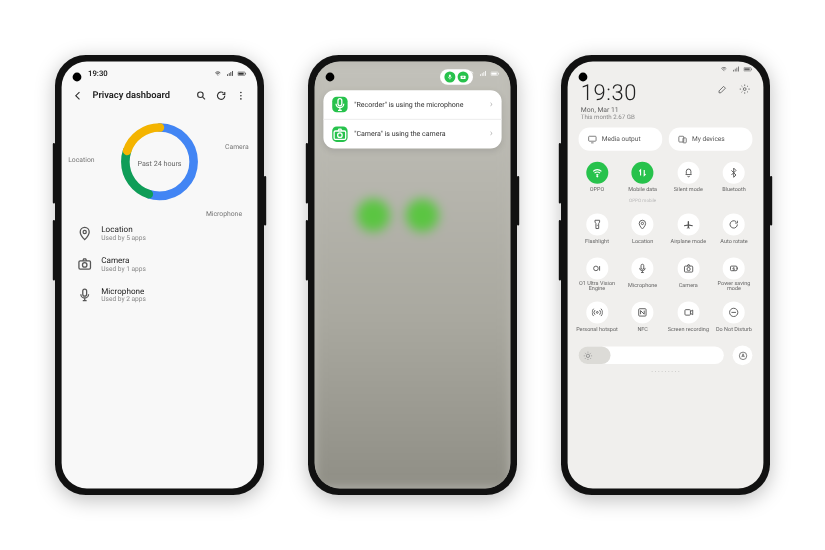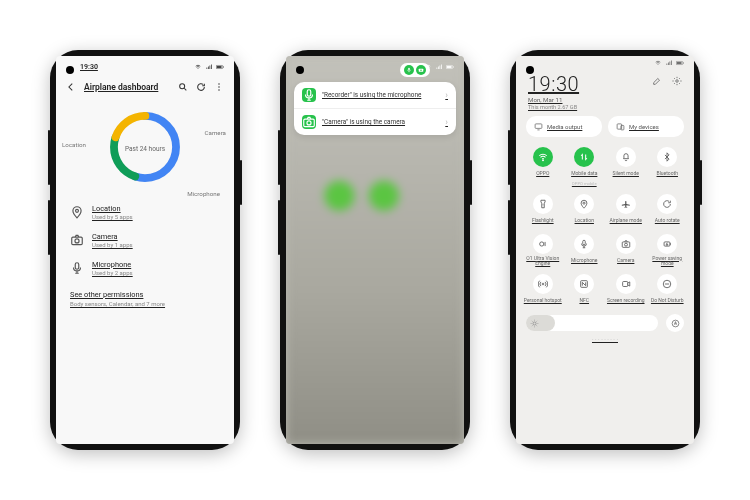--- a/index.html
+++ b/index.html
@@ -14,26 +14,25 @@
   }
   .phone::before, .phone::after {
     content: ""; position: absolute; background: #111;
   }
   
   .phone::before { left: -2px; top: 80px; width: 2px; height: 55px; border-radius: 2px; box-shadow: 0 70px 0 #111; }
   .phone::after  { right: -2px; top: 110px; width: 2px; height: 45px; border-radius: 2px; }
   .screen {
     width: 100%; height: 100%;
     background: #f8f8f8;
-    border-radius: 4px;
+    border-radius: 23px;
     overflow: hidden;
     position: relative;
     font-size: 7.2px;
     color: #222;
-    text-decoration: underline;
   }
   .punchhole { position: absolute; top: 10px; left: 10px; width: 8px; height: 8px; border-radius: 50%; background: #000; z-index: 10; }
   .statusbar { height: 22px; display: flex; align-items: center; justify-content: space-between; padding: 0 10px 0 24px; font-size: 7px; font-weight: 600; }
   .statusicons { display: flex; gap: 3px; align-items: center; }
   .sb-icon { width: 8px; height: 6px; }
 
   
   .p1-header { display: flex; align-items: center; gap: 8px; padding: 4px 10px 8px; }
   .p1-header .title { font-weight: 600; font-size: 8.5px; flex: 1; }
   .p1-header .ic { width: 10px; height: 10px; display:flex; align-items:center; justify-content:center; color:#444; }
@@ -117,21 +116,21 @@
             <rect x="23" y="4" width="2" height="4"></rect>
           </svg>
       </span>
     </div>
     <div class="p1-header">
       <span class="ic">
           <svg viewBox="0 0 24 24" width="10" height="10" fill="none" stroke="#333" stroke-width="2.5">
             <path d="M15 4l-8 8 8 8"></path>
           </svg>
         </span>
-      <span class="title">Airplane dashboard</span>
+      <span class="title">Privacy dashboard</span>
       <span class="ic">
           <svg viewBox="0 0 24 24" width="10" height="10" fill="none" stroke="#333" stroke-width="2.5">
             <circle cx="10" cy="10" r="6"></circle>
             <path d="M15 15l5 5"></path>
           </svg>
         </span>
       <span class="ic">
           <svg viewBox="0 0 24 24" width="10" height="10" fill="none" stroke="#333" stroke-width="2.5">
             <path d="M20 12a8 8 0 1 1-3-6.2M20 4v5h-5"></path>
           </svg>
@@ -185,24 +184,20 @@
               <rect x="9" y="3" width="6" height="11" rx="3"></rect>
               <path d="M6 11a6 6 0 0 0 12 0M12 17v4M9 21h6"></path>
             </svg></span>
           <span class="perm-text">
             <div class="t">Microphone</div>
             <div class="s">Used by 2 apps</div>
           </span>
         </div>
       </div>
 
-    <div class="see-other">
-      <span>See other permissions</span>
-      <span class="s">Body sensors, Calendar, and 7 more</span>
-    </div>
   </div>
 </div>
 
 <div class="phone">
   <div class="screen p2-screen">
     <div class="p2-blur"></div>
     <div class="punchhole"></div>
     <div class="statusbar p2-sb">
       <span></span>
       <span class="statusicons">

